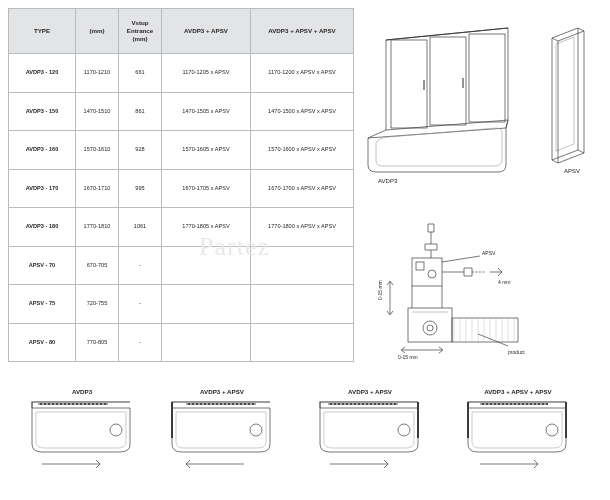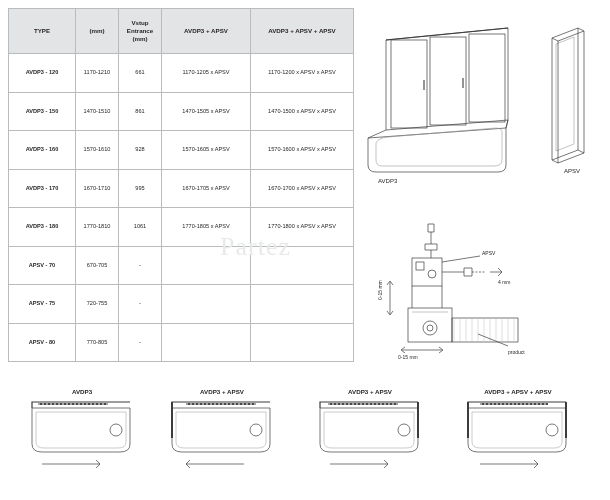--- a/index.html
+++ b/index.html
@@ -56,21 +56,21 @@
   }
   .col-type { width: 66px; }
   .col-mm   { width: 42px; }
   .col-ve   { width: 42px; }
   .col-a    { width: 88px; }
   .col-b    { width: 102px; }
 
   
   .watermark {
     position: absolute;
-    left: 220px;
+    left: 199px;
     top: 232px;
     font-size: 26px;
     color: #e8e9ea;
     font-family: "Liberation Serif", serif;
     letter-spacing: 1px;
     user-select: none;
     z-index: 5;
   }
 
   

